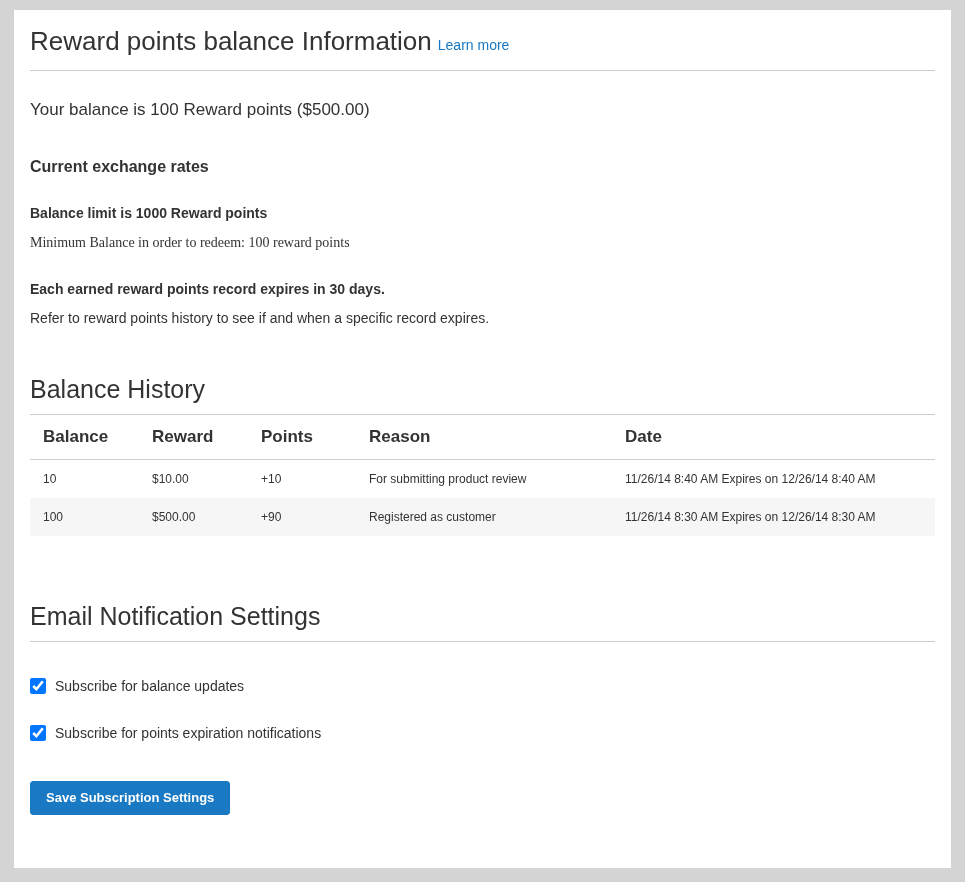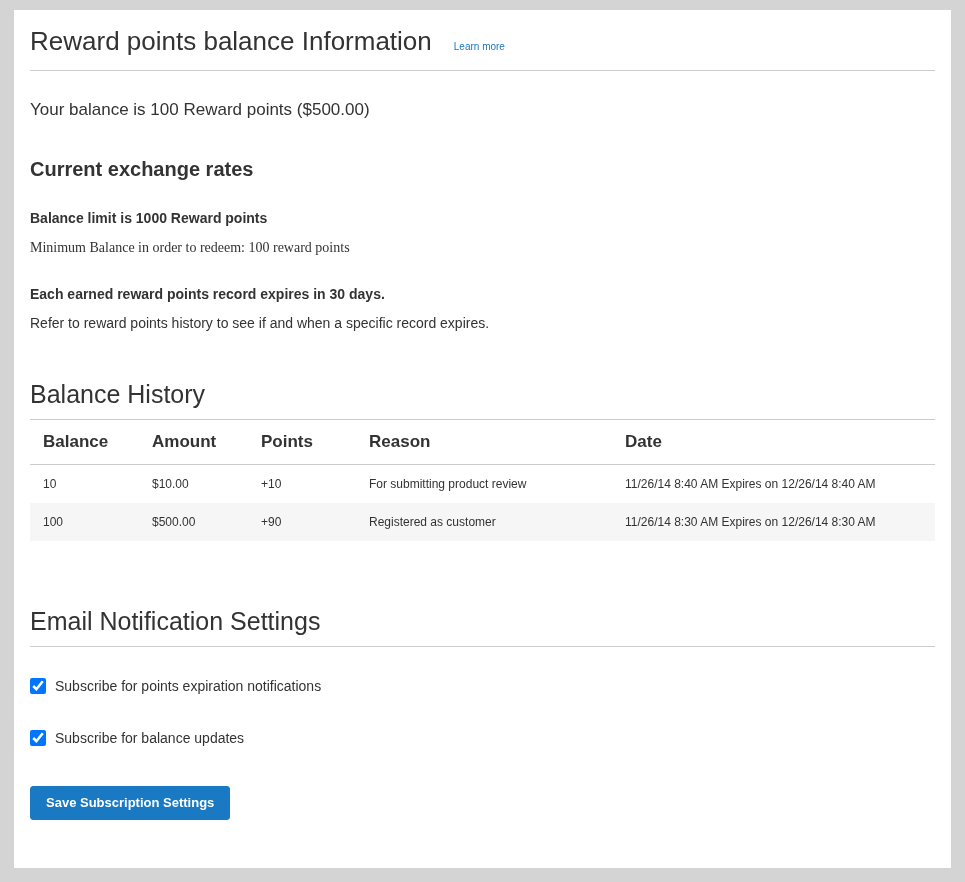--- a/index.html
+++ b/index.html
@@ -36,36 +36,36 @@
     border-bottom: 1px solid var(--divider);
     padding-bottom: 13px;
   }
   .page-title {
     font-size: 26px;
     font-weight: 300;
     margin: 0;
     color: var(--text);
   }
   .learn-more {
-    margin-left: 22px;
-    font-size: 10px;
+    margin-left: 6px;
+    font-size: 14px;
     color: var(--accent);
     text-decoration: none;
     cursor: pointer;
   }
   
   .balance-summary {
     margin-top: 29px;
     font-size: 17px;
     line-height: 20px;
   }
   
   .exchange-heading {
     margin-top: 38px;
-    font-size: 20px;
+    font-size: 16px;
     font-weight: bold;
   }
   .exchange-lines {
     margin-top: 15px;
     font-size: 14px;
     line-height: 19px;
   }
   .b { font-weight: bold; }
   
   .limit-heading {
@@ -182,21 +182,21 @@
         <colgroup>
           <col class="col-balance">
             <col class="col-amount">
             <col class="col-points">
             <col class="col-reason">
             <col class="col-date">
         </colgroup>
         <thead>
           <tr>
             <th>Balance</th>
-            <th>Amount</th>
+            <th>Reward</th>
             <th>Points</th>
             <th>Reason</th>
             <th>Date</th>
           </tr>
         </thead>
         <tbody>
           <tr>
             <td>10</td>
             <td>$10.00</td>
             <td>+10</td>
@@ -210,27 +210,27 @@
             <td>Registered as customer</td>
             <td>11/26/14 8:30 AM Expires on 12/26/14 8:30 AM</td>
           </tr>
         </tbody>
       </table>
     </div>
 
     <div class="notifications-section">
       <h2 class="section-heading">Email Notification Settings</h2>
 
+      <div class="checkbox-row first">
+        <input type="checkbox" id="opt0" checked="" style="">
+        <label for="opt0">Subscribe for balance updates</label>
+      </div>
+
       <div class="checkbox-row second">
         <input type="checkbox" id="opt1" checked="" style="">
         <label for="opt1">Subscribe for points expiration notifications</label>
       </div>
 
-      <div class="checkbox-row first">
-        <input type="checkbox" id="opt0" checked="" style="">
-        <label for="opt0">Subscribe for balance updates</label>
-      </div>
-
       <button class="save-button">Save Subscription Settings</button>
     </div>
 
   </div>
 </div>
 
 </body></html>

